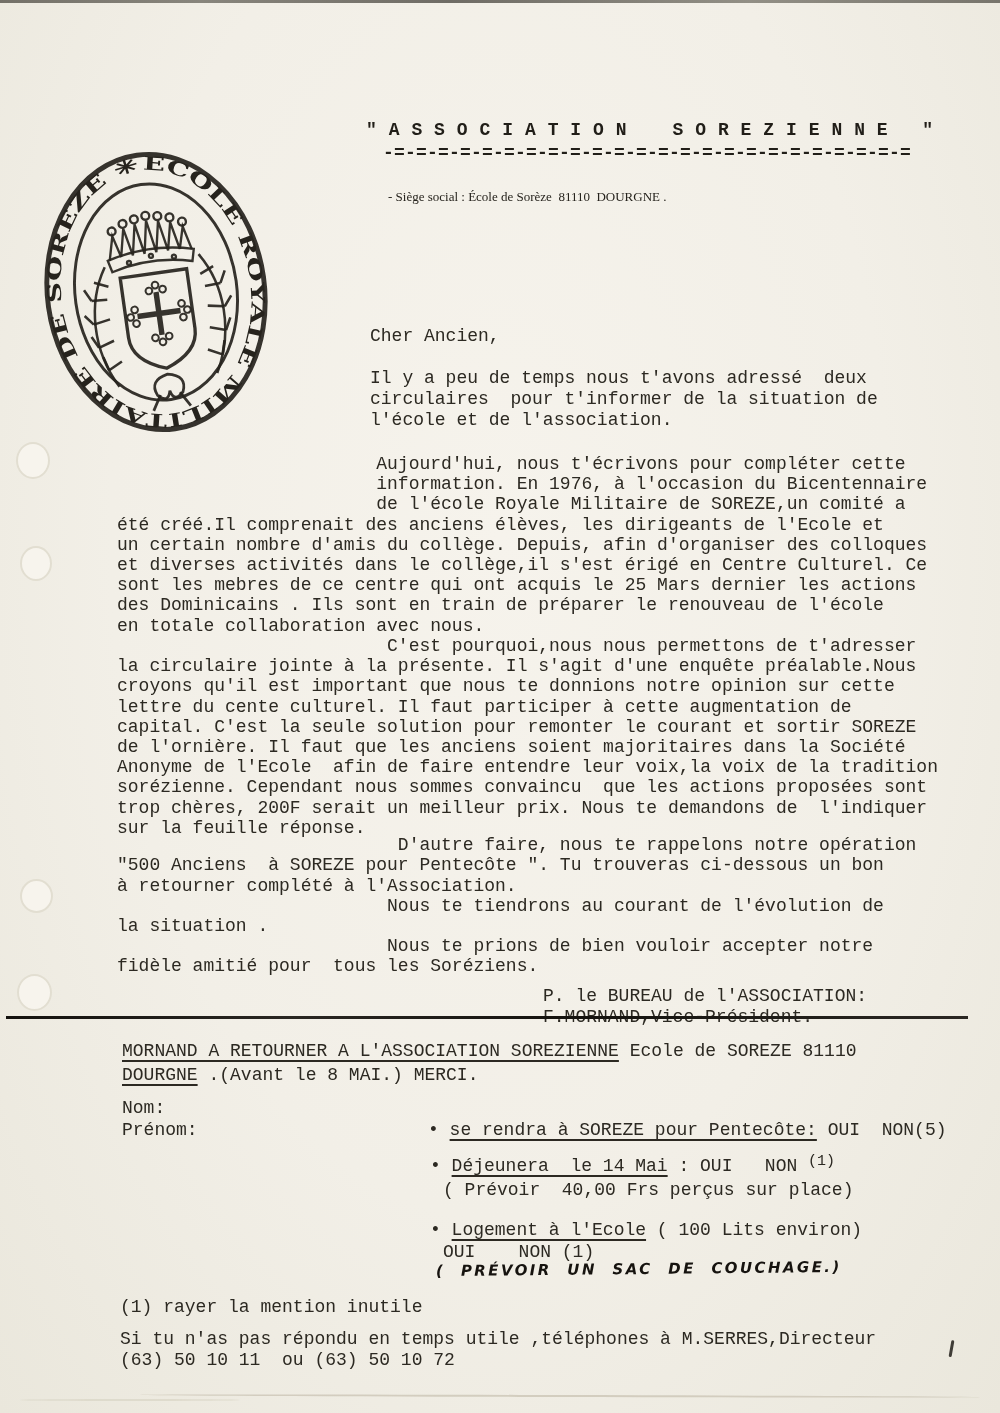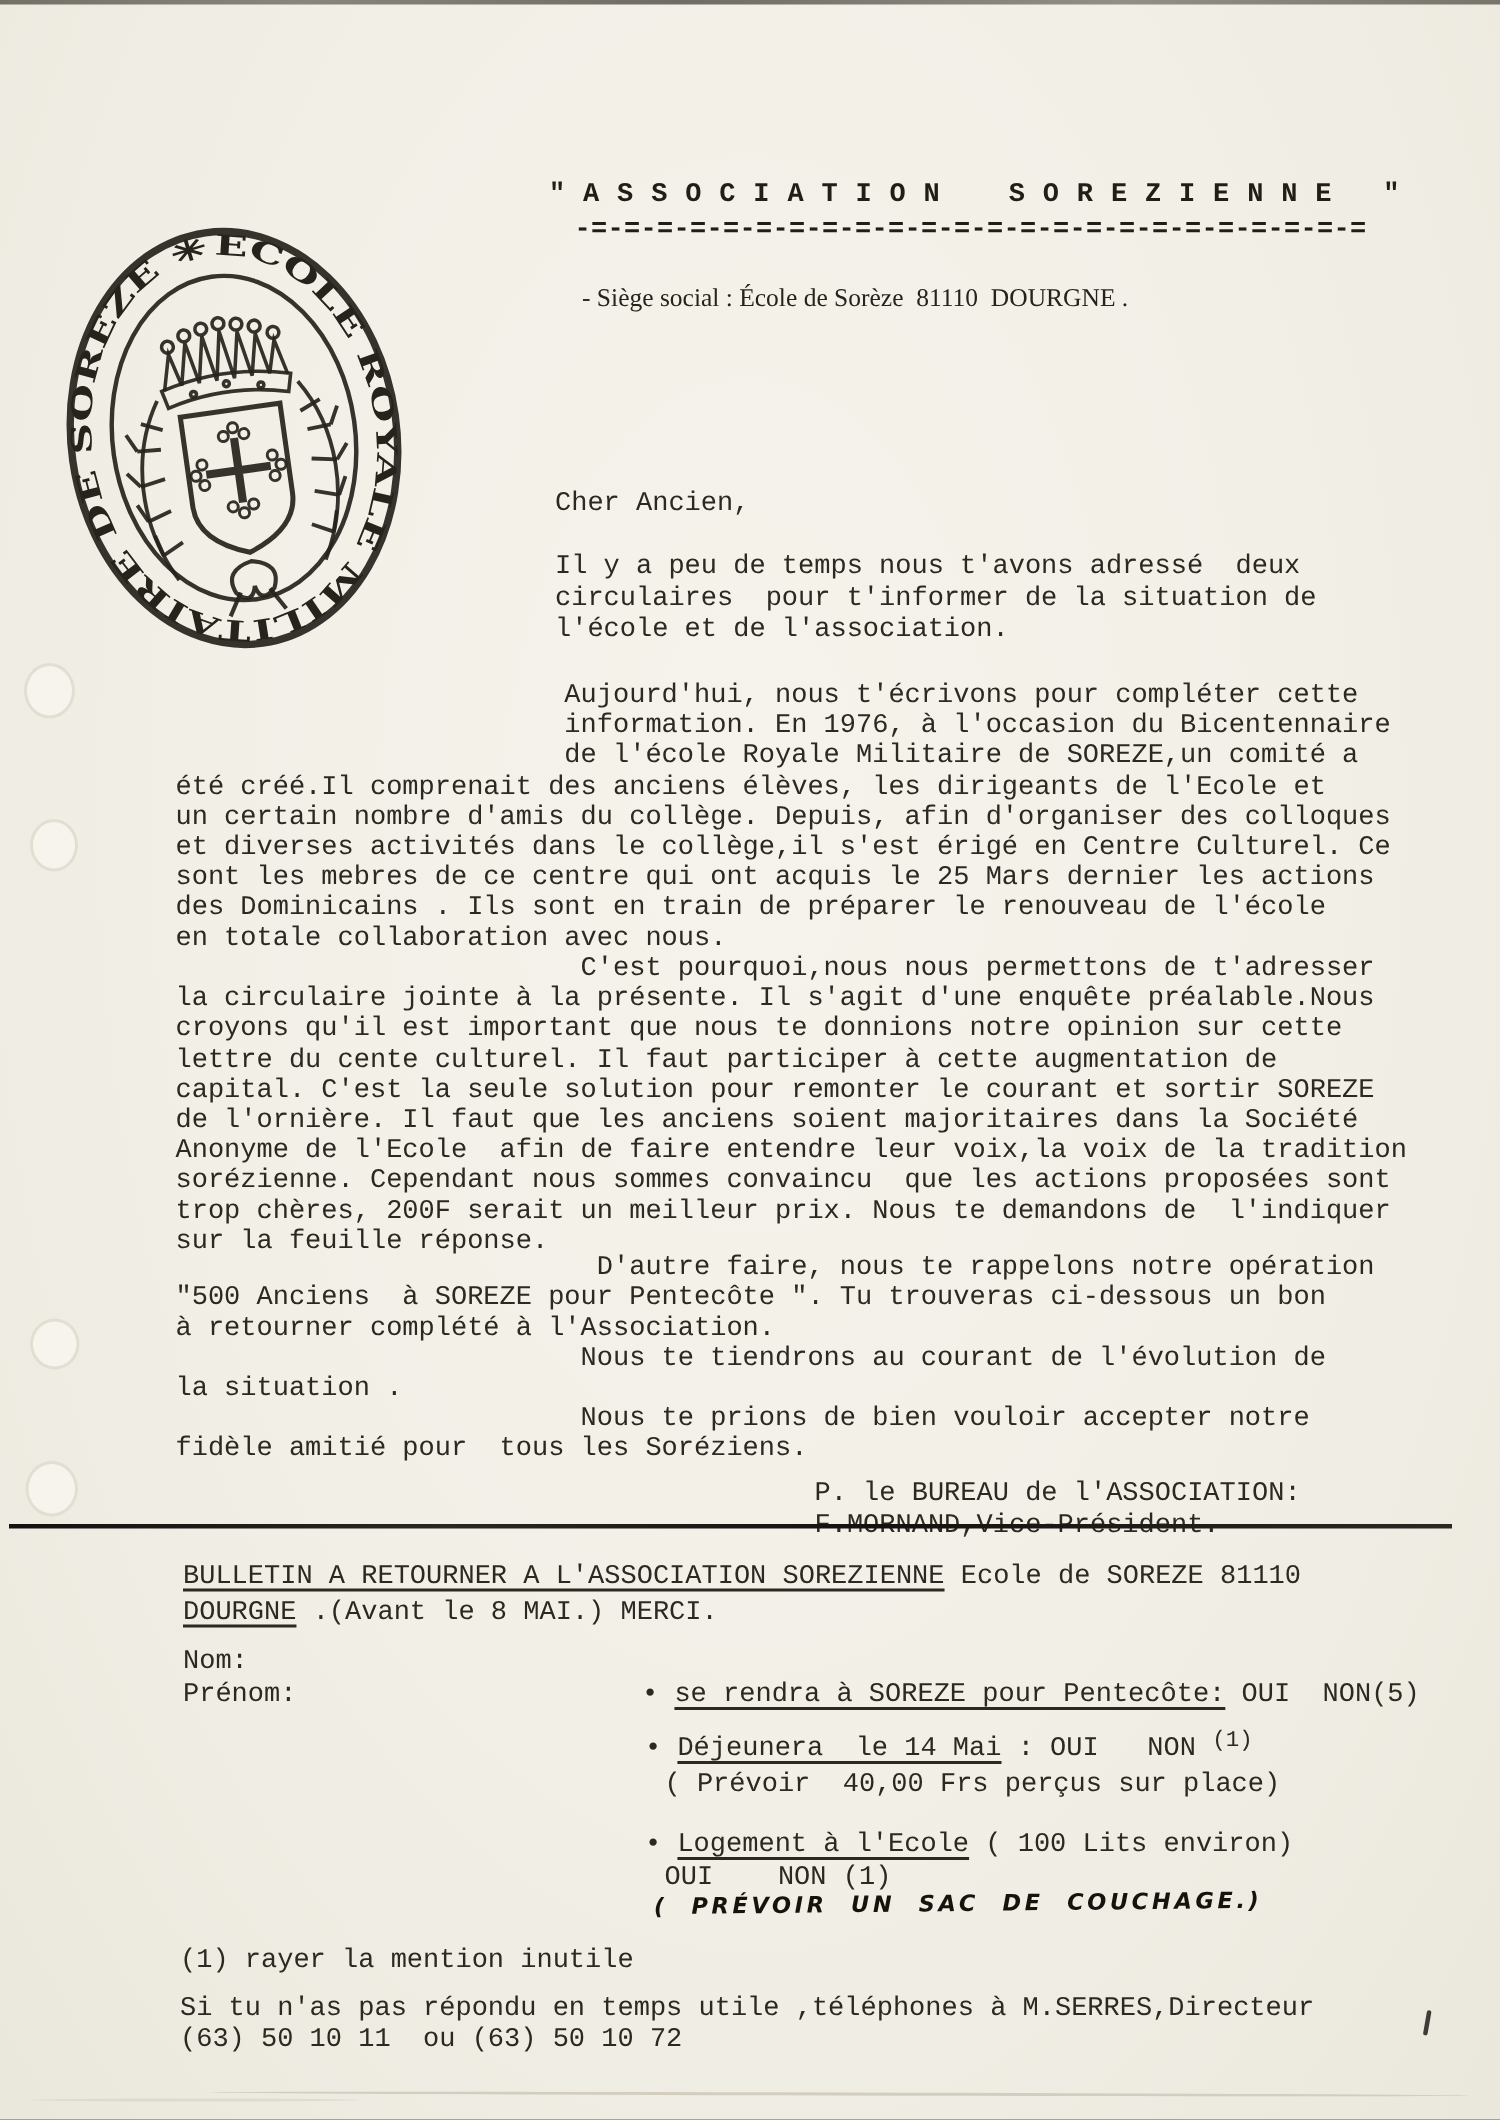--- a/index.html
+++ b/index.html
@@ -9,21 +9,21 @@
     font-family:"Liberation Mono", monospace; color:#2c2922;
   }
   .abs { position:absolute; }
   .mono { font-size:18px; line-height:20.2px; white-space:pre; }
   .line { white-space:pre; }
   .lh21 .line { height:21px;font-family:Liberation Mono, monospace; }
   .lh202 .line { height:20.2px; }
   .lh204 .line { height:20.4px; }
   .title { font-size:18px; font-weight:700; color:#211e18; white-space:pre; letter-spacing:0.55px; }
   .rule  { font-size:18px; font-weight:700; color:#211e18; white-space:pre; letter-spacing:0.2px; }
-  .serif { font-family:"Liberation Serif", serif; font-size:17px; color:#26231d; white-space:pre; }
+  .serif { font-family:"Liberation Serif", serif; font-size:13px; color:#26231d; white-space:pre; }
   .u { text-decoration:underline; text-decoration-thickness:1.7px; text-underline-offset:4px; }
   .sup { position:relative; top:-6px; font-size:15px; }
   .handwriting {
     font-family:"DejaVu Sans", sans-serif; font-style:italic; font-weight:700;
     font-size:15px; letter-spacing:2.4px; word-spacing:8px; color:#16130f;
     transform:rotate(-0.6deg); white-space:pre;
   }
   .hole { position:absolute; border-radius:50%; border:2px solid #e2ded1; background:#f7f4ed; }
   .top-edge { position:absolute; top:0; left:0; width:100%; height:3px; opacity:.8;
     background:linear-gradient(90deg,#55524a,#6e6b62 20%,#4e4b44 45%,#7a776d 75%,#5a574f); }
@@ -119,21 +119,21 @@
   <div class="abs mono lh21" style="left:370px;top:326px;"><div class="line">Cher Ancien,</div><div class="line"></div><div class="line">Il y a peu de temps nous t'avons adressé  deux</div><div class="line">circulaires  pour t'informer de la situation de</div><div class="line">l'école et de l'association.</div></div>
   <div class="abs mono lh202" style="left:117px;top:454px;"><div class="line">                        Aujourd'hui, nous t'écrivons pour compléter cette</div><div class="line">                        information. En 1976, à l'occasion du Bicentennaire</div><div class="line">                        de l'école Royale Militaire de SOREZE,un comité a</div><div class="line">été créé.Il comprenait des anciens élèves, les dirigeants de l'Ecole et</div><div class="line">un certain nombre d'amis du collège. Depuis, afin d'organiser des colloques</div><div class="line">et diverses activités dans le collège,il s'est érigé en Centre Culturel. Ce</div><div class="line">sont les mebres de ce centre qui ont acquis le 25 Mars dernier les actions</div><div class="line">des Dominicains . Ils sont en train de préparer le renouveau de l'école</div><div class="line">en totale collaboration avec nous.</div></div>
   <div class="abs mono lh202" style="left:117px;top:636px;"><div class="line">                         C'est pourquoi,nous nous permettons de t'adresser</div><div class="line">la circulaire jointe à la présente. Il s'agit d'une enquête préalable.Nous</div><div class="line">croyons qu'il est important que nous te donnions notre opinion sur cette</div><div class="line">lettre du cente culturel. Il faut participer à cette augmentation de</div><div class="line">capital. C'est la seule solution pour remonter le courant et sortir SOREZE</div><div class="line">de l'ornière. Il faut que les anciens soient majoritaires dans la Société</div><div class="line">Anonyme de l'Ecole  afin de faire entendre leur voix,la voix de la tradition</div><div class="line">sorézienne. Cependant nous sommes convaincu  que les actions proposées sont</div><div class="line">trop chères, 200F serait un meilleur prix. Nous te demandons de  l'indiquer</div><div class="line">sur la feuille réponse.</div></div>
   <div class="abs mono lh204" style="left:117px;top:835px;"><div class="line">                          D'autre faire, nous te rappelons notre opération</div><div class="line">"500 Anciens  à SOREZE pour Pentecôte ". Tu trouveras ci-dessous un bon</div><div class="line">à retourner complété à l'Association.</div></div>
   <div class="abs mono lh204" style="left:117px;top:936px;"><div class="line">                         Nous te prions de bien vouloir accepter notre</div><div class="line">fidèle amitié pour  tous les Soréziens.</div></div>
   <div class="abs mono lh204" style="left:117px;top:896px;"><div class="line">                         Nous te tiendrons au courant de l'évolution de</div><div class="line">la situation .</div></div>
   <div class="abs mono lh21" style="left:543px;top:986px;"><div class="line">P. le BUREAU de l'ASSOCIATION:</div><div class="line">F.MORNAND,Vice-Président.</div></div>
 
   <div class="divider"></div>
 
-  <div class="abs mono" style="left:122px;top:1041px;"><span class="u">BULLETIN A RETOURNER A L'ASSOCIATION SOREZIENNE</span><span> Ecole de SOREZE 81110</span></div>
+  <div class="abs mono" style="left:122px;top:1041px;"><span class="u">MORNAND A RETOURNER A L'ASSOCIATION SOREZIENNE</span><span> Ecole de SOREZE 81110</span></div>
   <div class="abs mono" style="left:122px;top:1065px;"><span class="u">DOURGNE</span><span> .(Avant le 8 MAI.) MERCI.</span></div>
 
   <div class="abs mono" style="left:122px;top:1098px;">Nom:</div>
   <div class="abs mono" style="left:122px;top:1120px;">Prénom:</div>
 
   <div class="abs mono" style="left:428px;top:1120px;"><span>• </span><span class="u">se rendra à SOREZE pour Pentecôte:</span><span> OUI  NON(5)</span></div>
 
   <div class="abs mono" style="left:430px;top:1156px;"><span>• </span><span class="u">Déjeunera  le 14 Mai</span><span> : OUI   NON </span><span class="sup">(1)</span></div>
   <div class="abs mono" style="left:443px;top:1180px;">( Prévoir  40,00 Frs perçus sur place)</div>
 

